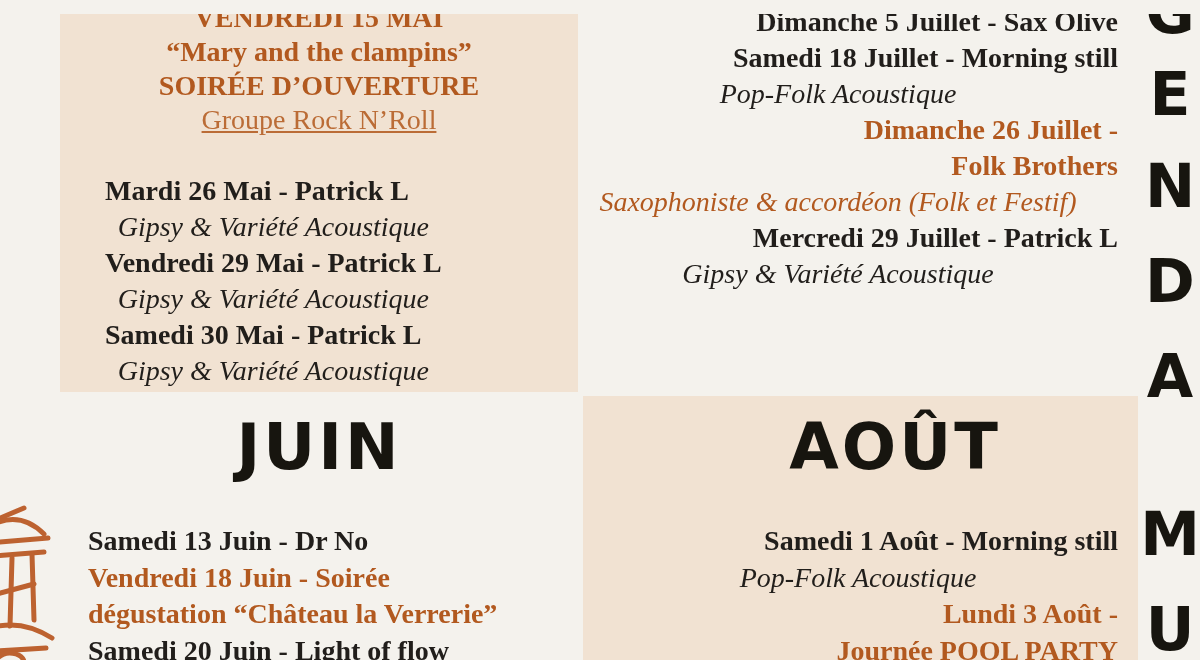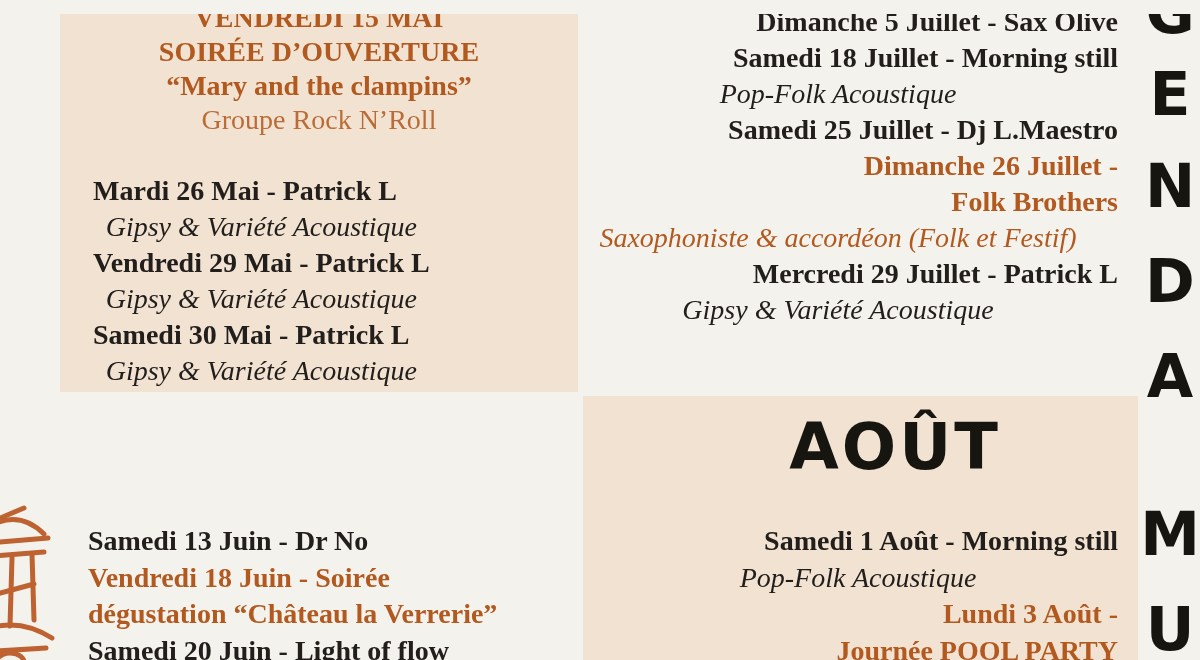--- a/index.html
+++ b/index.html
@@ -19,26 +19,26 @@
     margin-top:14px;
   }
   .panel{position:absolute;background:var(--panel);}
   .panel-may{left:60px;top:0;width:518px;height:378px;}
   .panel-aug{left:583px;top:382px;width:555px;height:278px;}
   .lines{position:absolute;}
   .l{font-size:28px;line-height:36px;white-space:nowrap;}
   .b{font-weight:bold;}
   .i{font-style:italic;font-weight:normal;text-align:center;}
   .accent{color:var(--accent);}
-  .accent-light{color:var(--accent-light);}
+  .accent-light{color:var(--accent-light);text-decoration:underline;}
   .center{text-align:center;}
   .rightal{text-align:right;}
   .may-head{left:60px;top:-13px;width:518px;}
   .may-head .l{line-height:34px;}
-  .may-events{left:93px;top:159px;}
+  .may-events{left:105px;top:159px;}
   .july-events{right:82px;top:-10px;width:560px;}
   .june-events{left:88px;top:509px;}
   .june-events .l,.aug-events .l{line-height:36.5px;}
   .aug-events{right:82px;top:509px;width:520px;}
   .deco{
     position:absolute;
     font-family:"DejaVu Sans", sans-serif;font-weight:bold;
     letter-spacing:3px;color:#17150f;
   }
   .month-title{font-size:64px;line-height:70px;top:398px;}
@@ -54,46 +54,46 @@
 </head>
 <body>
 
 <div class="poster">
 
   <div class="panel panel-may"></div>
   <div class="panel panel-aug"></div>
 
   <div class="lines may-head center">
     <div class="l b accent">VENDREDI 15 MAI</div>
+    <div class="l b accent">“Mary and the clampins”</div>
     <div class="l b accent">SOIRÉE D’OUVERTURE</div>
-    <div class="l b accent">“Mary and the clampins”</div>
     <div class="l accent-light">Groupe Rock N’Roll</div>
   </div>
 
   <div class="lines may-events">
     <div class="l b">Mardi 26 Mai - Patrick L</div>
     <div class="l i">Gipsy &amp; Variété Acoustique</div>
     <div class="l b">Vendredi 29 Mai - Patrick L</div>
     <div class="l i">Gipsy &amp; Variété Acoustique</div>
     <div class="l b">Samedi 30 Mai - Patrick L</div>
     <div class="l i">Gipsy &amp; Variété Acoustique</div>
   </div>
 
   <div class="lines july-events rightal">
     <div class="l b">Dimanche 5 Juillet - Sax Olive</div>
     <div class="l b">Samedi 18 Juillet - Morning still</div>
     <div class="l i">Pop-Folk Acoustique</div>
-    <div class="l b">Samedi 25 Juillet - Dj L.Maestro</div>
     <div class="l b accent">Dimanche 26 Juillet -</div>
     <div class="l b accent">Folk Brothers</div>
     <div class="l i accent">Saxophoniste &amp; accordéon (Folk et Festif)</div>
     <div class="l b">Mercredi 29 Juillet - Patrick L</div>
     <div class="l i">Gipsy &amp; Variété Acoustique</div>
   </div>
 
+  <div class="deco month-title title-june">JUIN</div>
   <div class="lines june-events">
     <div class="l b">Samedi 13 Juin - Dr No</div>
     <div class="l b accent">Vendredi 18 Juin - Soirée</div>
     <div class="l b accent">dégustation “Château la Verrerie”</div>
     <div class="l b">Samedi 20 Juin - Light of flow</div>
   </div>
 
   <div class="deco month-title title-aug">AOÛT</div>
   <div class="lines aug-events rightal">
     <div class="l b">Samedi 1 Août - Morning still</div>

